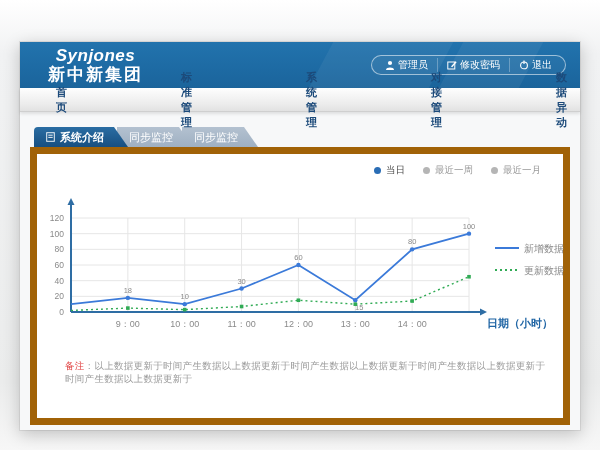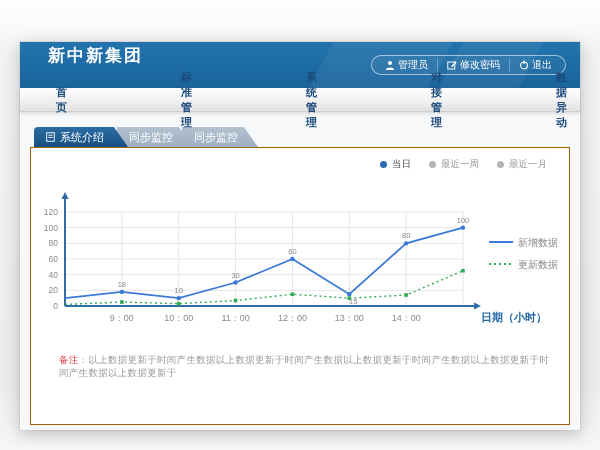--- a/index.html
+++ b/index.html
@@ -36,46 +36,47 @@
   .nav-sep { width:1px; height:12px; background:#c6c6c6; }
 
   
   .tabs { position:absolute; left:14px; top:85px; height:20px; display:flex; z-index:4; }
   .tab { height:20px; padding:0 20px 0 12px; display:flex; align-items:center; gap:5px;
     font-size:11px; color:#fff; cursor:pointer; position:relative;
     clip-path:polygon(0 0,calc(100% - 14px) 0,100% 100%,0 100%);
     background:linear-gradient(180deg,#b3c1d0 0%,#9fb0c2 100%); }
   .tab + .tab { margin-left:-11px; }
   .tab.active { background:linear-gradient(180deg,#2a6da3 0%,#174f80 100%);
-    border-top-left-radius:4px; font-weight:normal; padding-right:24px; }
+    border-top-left-radius:4px; font-weight:bold; padding-right:24px; }
   .tab span { white-space:nowrap; }
 
   
   .panel { position:absolute; left:10px; top:105px; width:540px; height:278px;
-    background:#fff; border:1px solid #a16207; }
+    background:#fff; border:7px solid #a16207; }
   .filters { position:absolute; top:10px; right:22px; display:flex; gap:18px; align-items:center; }
   .radio-opt { display:flex; align-items:center; gap:5px; font-size:9.5px; color:#999; cursor:pointer; }
   .radio-opt .dot { width:7px; height:7px; border-radius:50%; background:#b5b5b5; }
   .radio-opt.selected { color:#4a4a4a; }
   .radio-opt.selected .dot { background:#2a6db5; }
   .y-title { position:absolute; left:16px; top:25px; font-size:11px; font-weight:bold;
     color:#1d5c96; letter-spacing:1px; }
   .chart-wrap { position:absolute; left:0; top:42px; }
   .note { position:absolute; left:28px; top:206px; right:14px; font-size:9.5px; color:#9b9b9b; letter-spacing:.3px; }
   .note .note-prefix { color:#e04040; }
 </style>
 </head>
 <body>
 
 <div class="window">
 
   <div class="header">
     <div class="streak s1"></div>
     <div class="streak s2"></div>
     <div class="logo">
+      <span class="logo-en">Synjones</span>
       <span class="logo-cn">新中新集团</span>
     </div>
 
     <div class="user-pill">
       <span class="user-item">
         <span class="uicon">
           <svg viewBox="0 0 10 10" width="10" height="10">
               <circle cx="5" cy="3" r="2.1" fill="#fff"></circle>
               <path d="M1 10 C1 6.8 9 6.8 9 10 Z" fill="#fff"></path>
             </svg>

